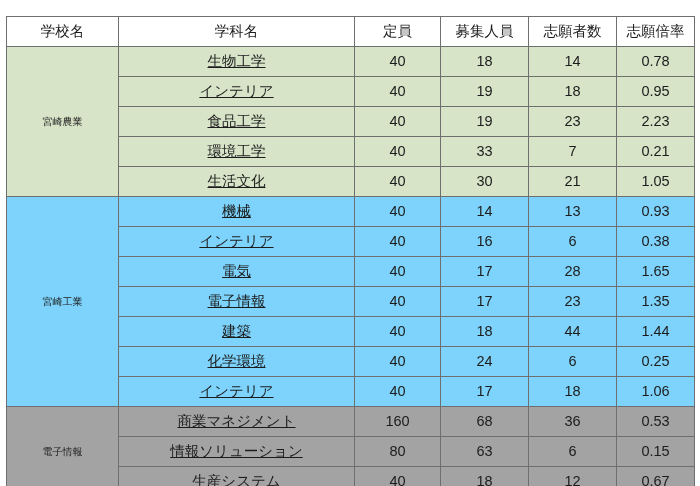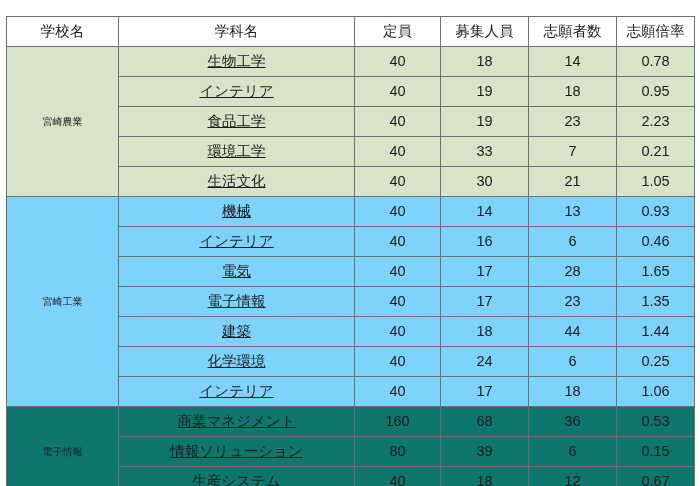--- a/index.html
+++ b/index.html
@@ -44,21 +44,21 @@
     white-space: nowrap;
     overflow: hidden;
   }
   thead th {
     background: #ffffff;
     font-size: 14.5px;
   }
   
   tr.g-green td { background: #d7e4c8; }
   tr.g-blue  td { background: #7dd3fc; }
-  tr.g-white td { background: #0f766e; }
+  tr.g-white td { background: #a3a3a3; }
   tr.g-green2 td { background: #cfe2cf; }
 
   td.school {
     font-size: 10px;
   }
   td.dept {
     font-size: 14.5px;
     text-decoration: underline;
   }
   td.num {
@@ -131,21 +131,21 @@
           <td class="num">40</td>
           <td class="num">14</td>
           <td class="num">13</td>
           <td class="num">0.93</td>
         </tr>
         <tr class="g-row g-blue">
           <td class="dept">インテリア</td>
           <td class="num">40</td>
           <td class="num">16</td>
           <td class="num">6</td>
-          <td class="num">0.46</td>
+          <td class="num">0.38</td>
         </tr>
         <tr class="g-row g-blue">
           <td class="dept">電気</td>
           <td class="num">40</td>
           <td class="num">17</td>
           <td class="num">28</td>
           <td class="num">1.65</td>
         </tr>
         <tr class="g-row g-blue">
           <td class="dept">電子情報</td>
@@ -179,21 +179,21 @@
           <td class="school" rowspan="3">電子情報</td>
           <td class="dept">商業マネジメント</td>
           <td class="num">160</td>
           <td class="num">68</td>
           <td class="num">36</td>
           <td class="num">0.53</td>
         </tr>
         <tr class="g-row g-white">
           <td class="dept">情報ソリューション</td>
           <td class="num">80</td>
-          <td class="num">39</td>
+          <td class="num">63</td>
           <td class="num">6</td>
           <td class="num">0.15</td>
         </tr>
         <tr class="g-row g-white">
           <td class="dept">生産システム</td>
           <td class="num">40</td>
           <td class="num">18</td>
           <td class="num">12</td>
           <td class="num">0.67</td>
         </tr>

